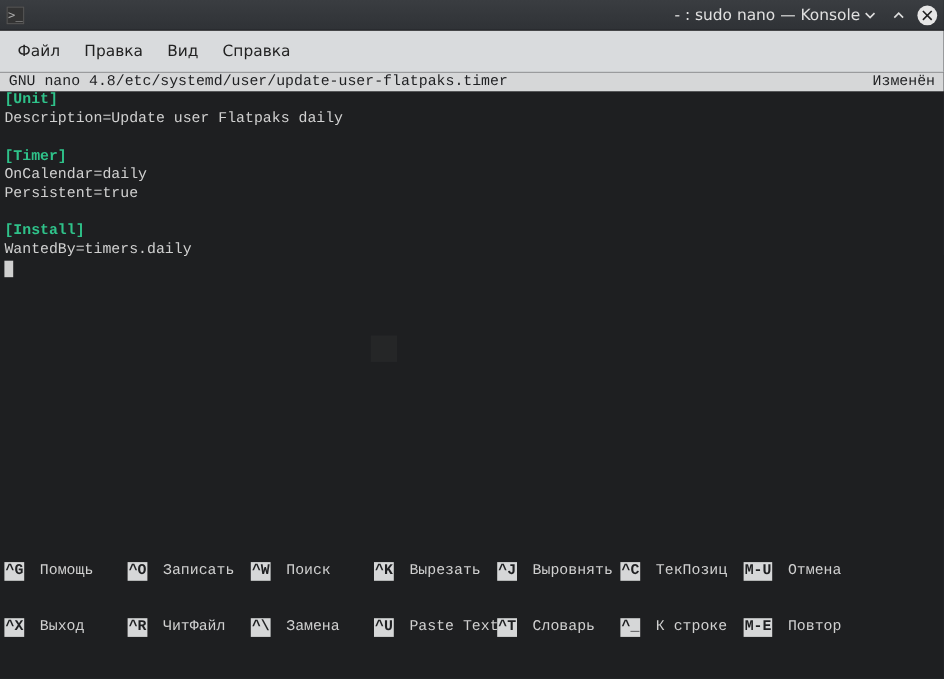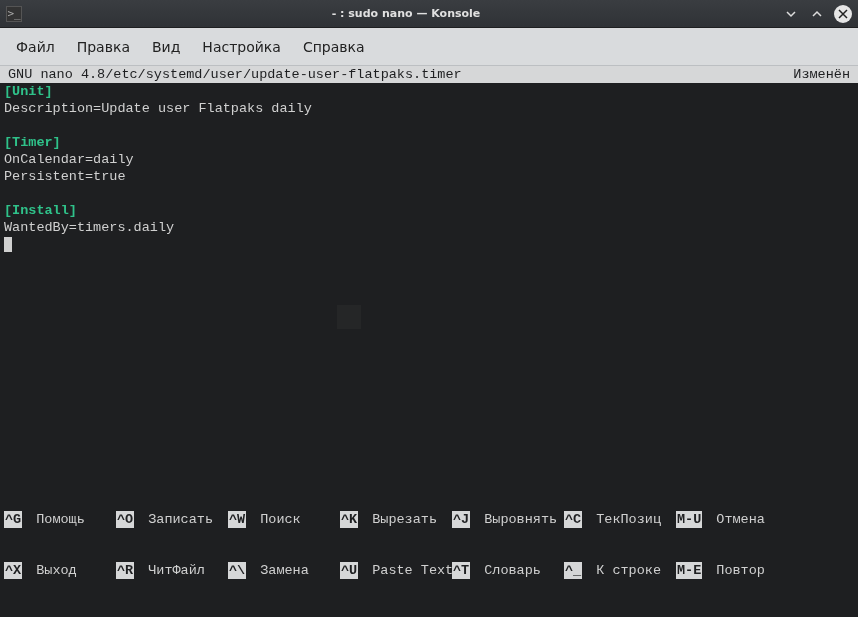--- a/index.html
+++ b/index.html
@@ -29,24 +29,23 @@
     display: flex;
     align-items: center;
     justify-content: center;
     color: #aaa;
     font-size: 11px;
     font-family: monospace;
     margin-right: 8px;
   }
   .titlebar .title {
     flex: 1;
-    text-align: center;
-    font-size: 11px;
+    text-align: right;
+    font-size: 14px;
     color: #e0e0e0;
-    font-weight: bold;
   }
   .titlebar .win-controls {
     display: flex;
     gap: 8px;
     align-items: center;
   }
   .titlebar .win-controls .ctrl {
     width: 18px; height: 18px;
     border-radius: 50%;
     display: flex;
@@ -167,21 +166,20 @@
           <path d="M1 1 L9 9 M9 1 L1 9" stroke="#222" stroke-width="1.5"></path>
         </svg>
     </div>
   </div>
 </div>
 
 <div class="menubar">
   <div class="menu-item">Файл</div>
   <div class="menu-item">Правка</div>
   <div class="menu-item">Вид</div>
-  <div class="menu-item">Настройка</div>
   <div class="menu-item">Справка</div>
 </div>
 
 <div class="terminal">
   <div class="nano-header">
     <span class="left">GNU nano 4.8</span>
     <span class="center">/etc/systemd/user/update-user-flatpaks.timer</span>
     <span class="right">Изменён</span>
   </div>
   <div class="nano-body"><span class="sect">[Unit]</span>

